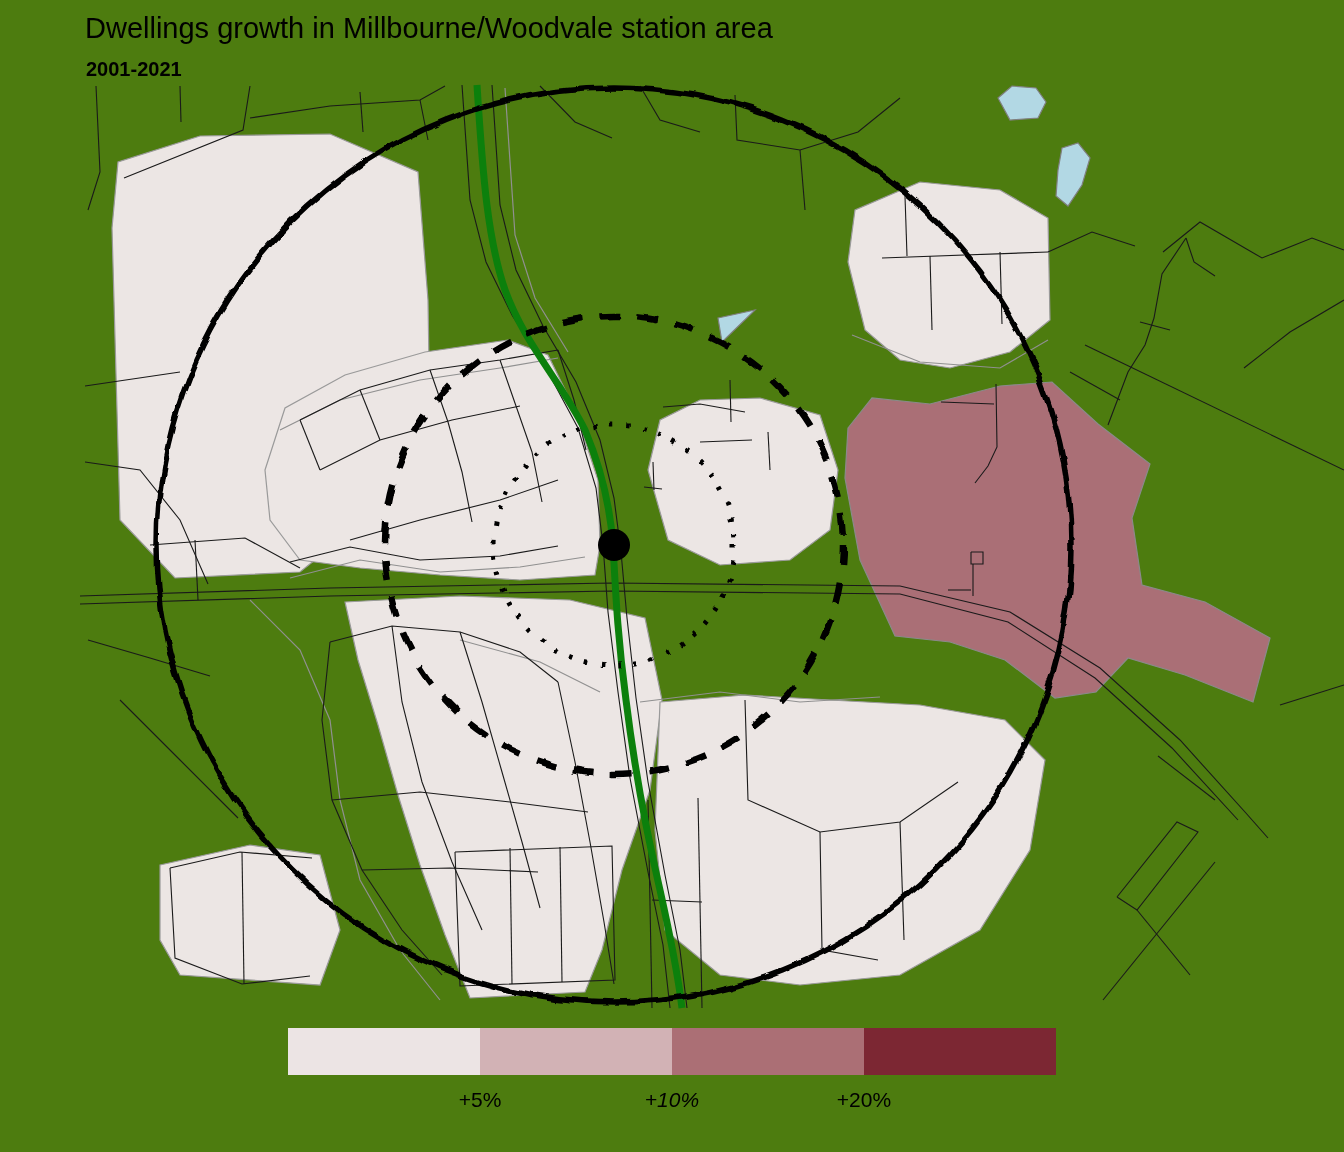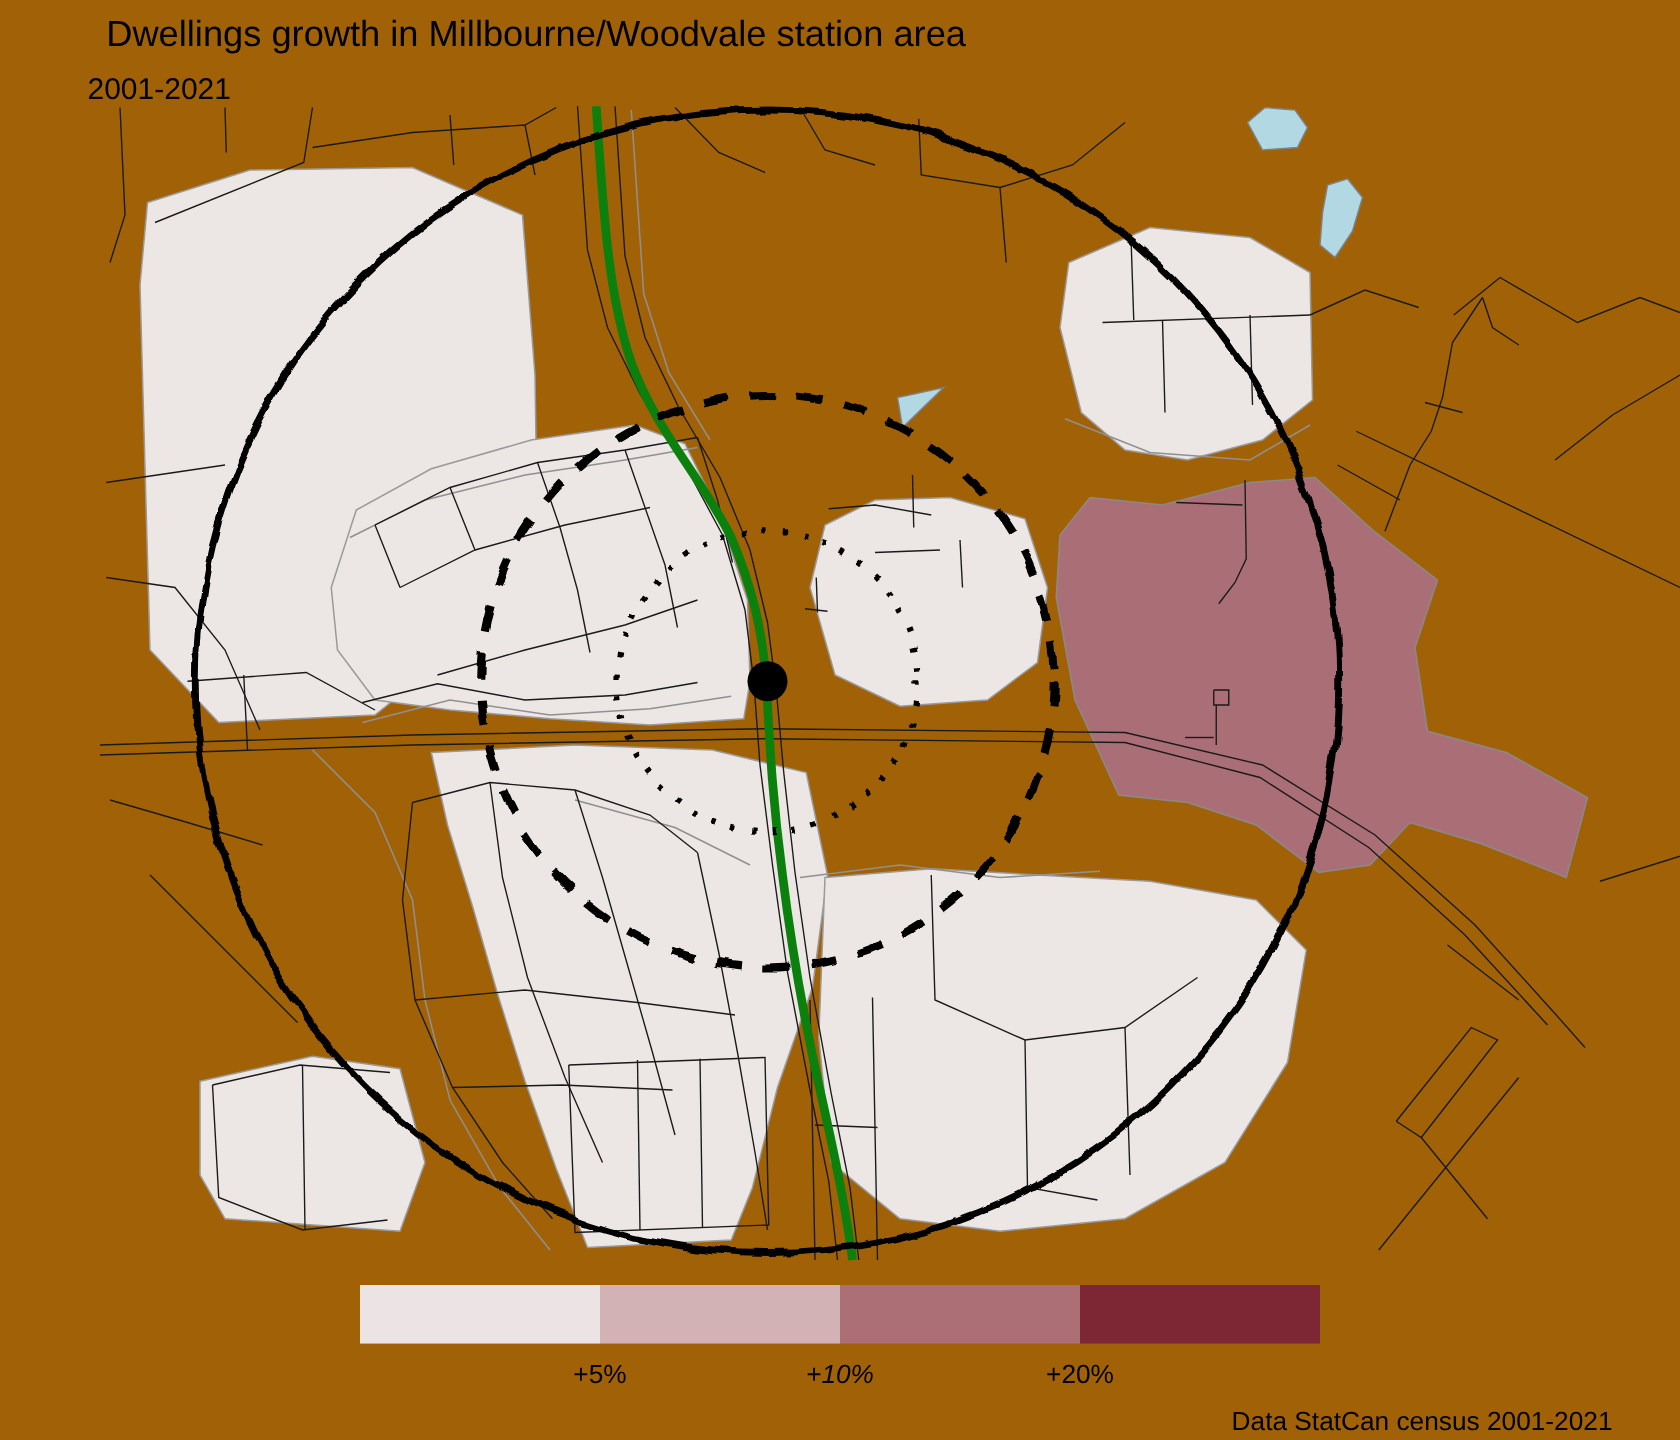--- a/index.html
+++ b/index.html
@@ -1,19 +1,19 @@
 <!DOCTYPE html>
 <html><head>
 <meta charset="utf-8">
 <style>
   html,body{margin:0;padding:0;background:#ffffff;}
-  .page{position:relative;width:1344px;height:1152px;background:#a16207;overflow:hidden;
+  .page{position:relative;width:1344px;height:1152px;background:#4d7c0f;overflow:hidden;
         font-family:"Liberation Sans",sans-serif;color:#000;}
   .title{position:absolute;left:85px;top:12px;font-size:29px;letter-spacing:0;}
-  .subtitle{position:absolute;left:70px;top:58px;font-size:24px;}
+  .subtitle{position:absolute;left:86px;top:58px;font-size:20px;font-weight:bold;}
   .caption{position:absolute;right:54px;top:1126px;font-size:21px;}
   .legend-label{position:absolute;top:1088px;font-size:21px;transform:translateX(-50%);}
   .lbl-1{left:480px;} .lbl-2{left:672px;font-style:italic;} .lbl-3{left:864px;text-align:center;}
   svg.map{position:absolute;left:0;top:0;}
   svg.legendbar{position:absolute;left:288px;top:1028px;}
 </style>
 </head>
 <body>
 
 <div class="page">
@@ -159,15 +159,14 @@
     <rect x="0" y="0" width="192" height="47" fill="#ece4e4"></rect>
     <rect x="192" y="0" width="192" height="47" fill="#d2b2b5"></rect>
     <rect x="384" y="0" width="192" height="47" fill="#ab6f75"></rect>
     <rect x="576" y="0" width="192" height="47" fill="#7c2733"></rect>
   </svg>
 
   <div class="legend-label lbl-1">+5%</div>
   <div class="legend-label lbl-2">+10%</div>
   <div class="legend-label lbl-3">+20%</div>
 
-  <div class="caption">Data StatCan census 2001-2021</div>
 
 </div>
 
 </body></html>

